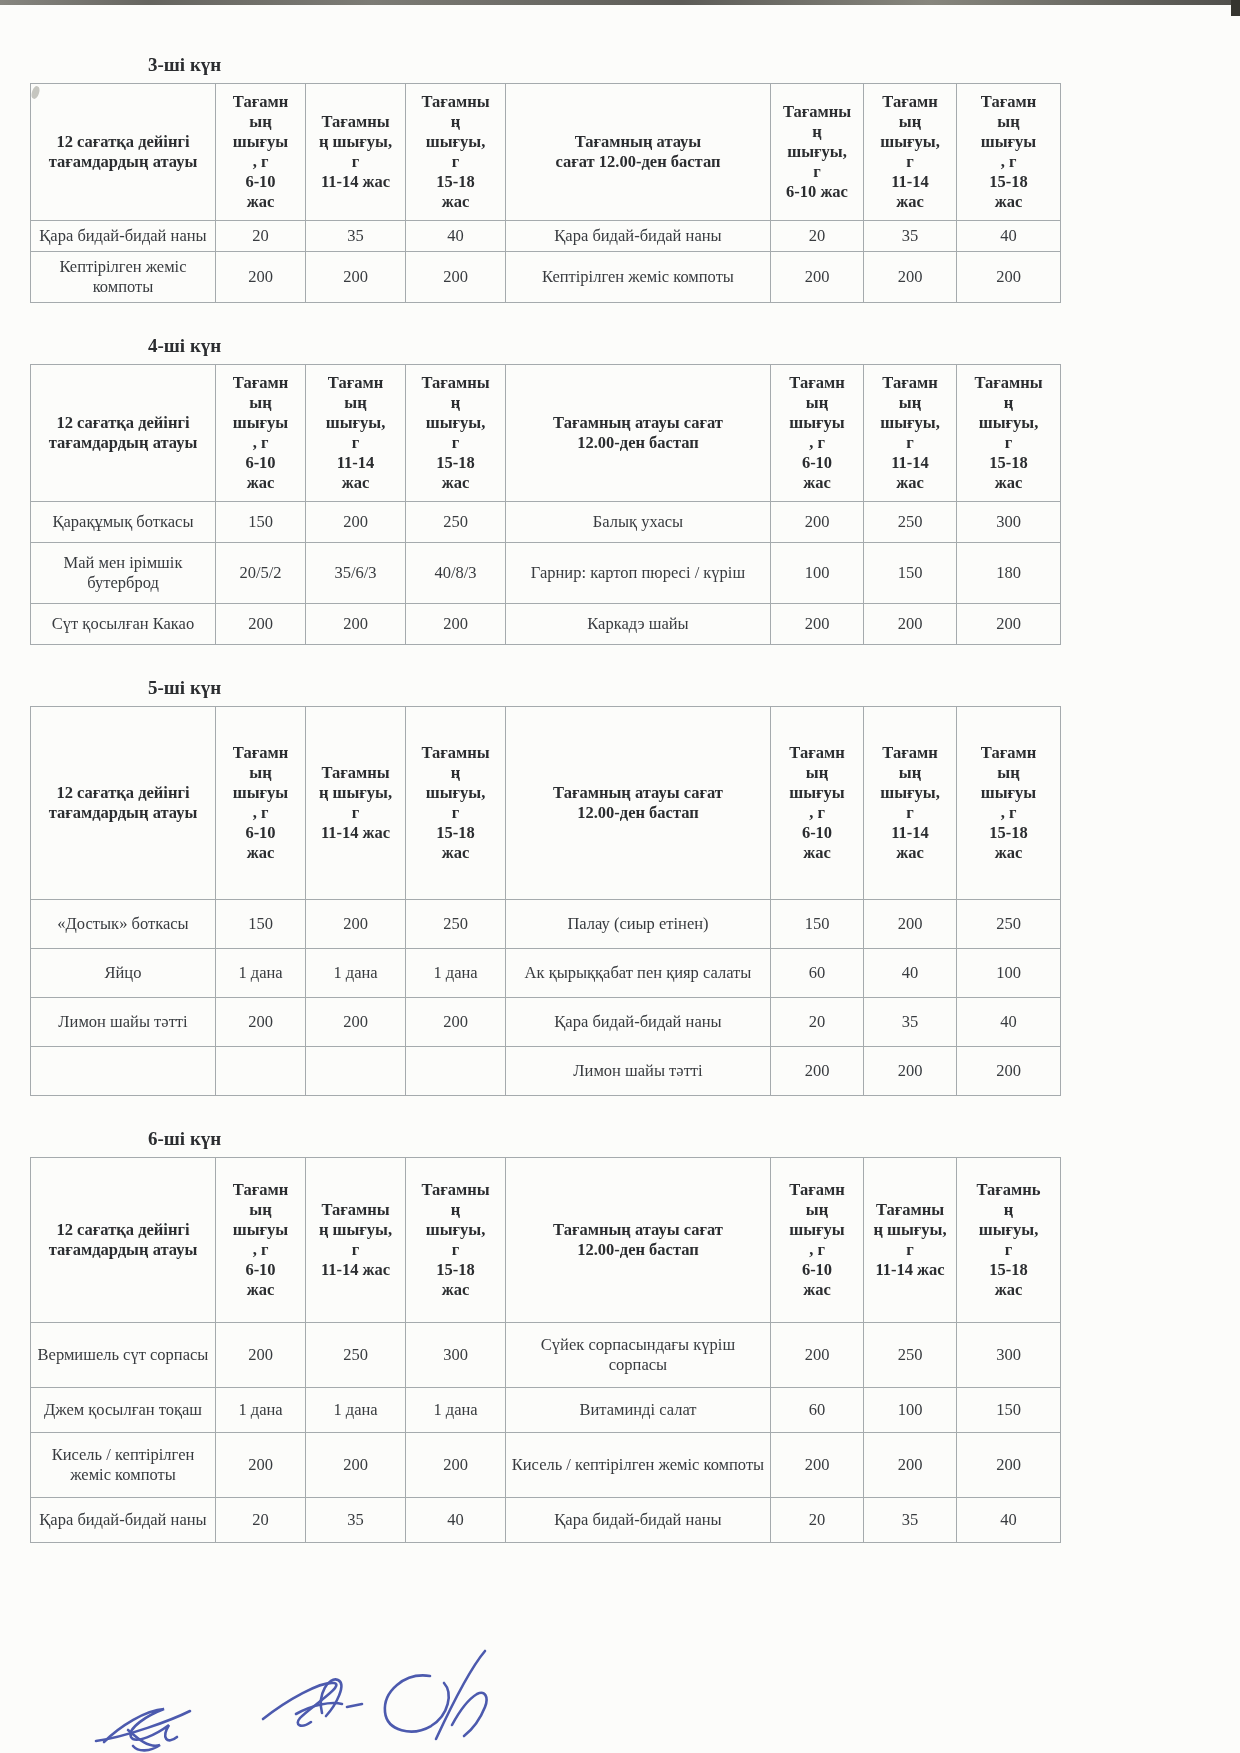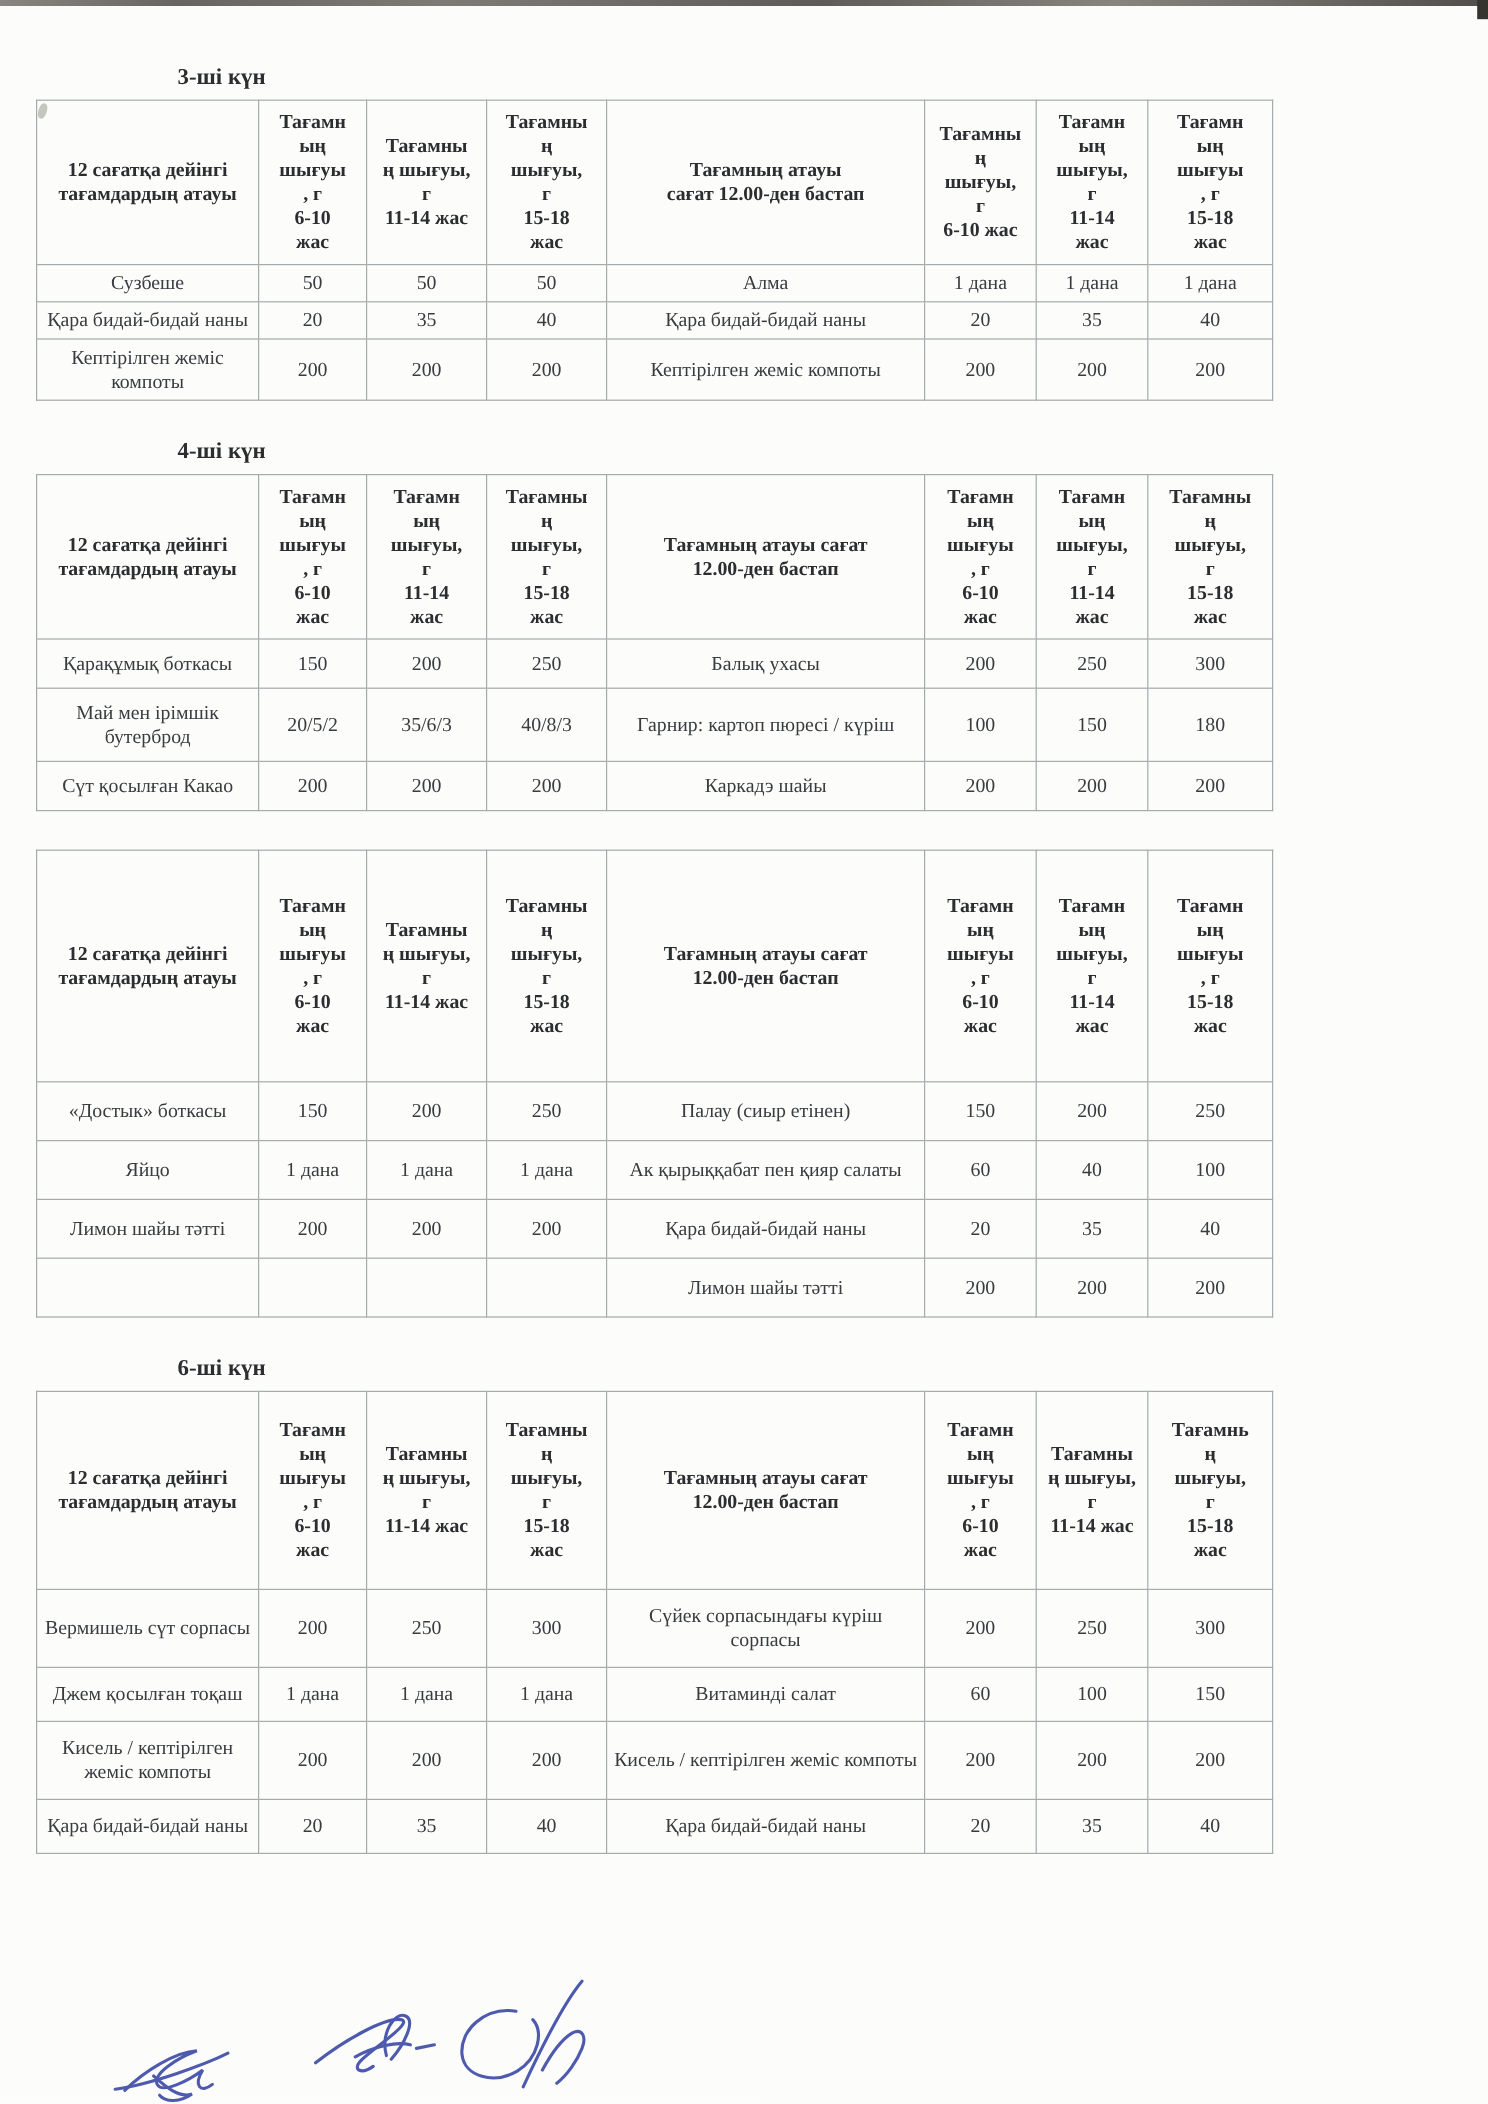--- a/index.html
+++ b/index.html
@@ -96,30 +96,20 @@
             <th>Тағамн
 ың
 шығуы
 , г
 15-18
 жас</th>
           </tr>
         </thead>
         <tbody>
             <tr>
-              <td>Сузбеше</td>
-              <td>50</td>
-              <td>50</td>
-              <td>50</td>
-              <td>Алма</td>
-              <td>1 дана</td>
-              <td>1 дана</td>
-              <td>1 дана</td>
-            </tr>
-            <tr>
               <td>Қара бидай-бидай наны</td>
               <td>20</td>
               <td>35</td>
               <td>40</td>
               <td>Қара бидай-бидай наны</td>
               <td>20</td>
               <td>35</td>
               <td>40</td>
             </tr>
             <tr>
@@ -222,20 +212,21 @@
               <td>Каркадэ шайы</td>
               <td>200</td>
               <td>200</td>
               <td>200</td>
             </tr>
           </tbody>
       </table>
     </section>
 
     <section class="sec">
+      <h2 class="day-title">5-ші күн</h2>
       <table class="t3">
         <colgroup>
           <col style="width:185px">
             <col style="width:90px">
             <col style="width:100px">
             <col style="width:100px">
           <col style="width:265px">
             <col style="width:93px">
             <col style="width:93px">
             <col style="width:104px">

